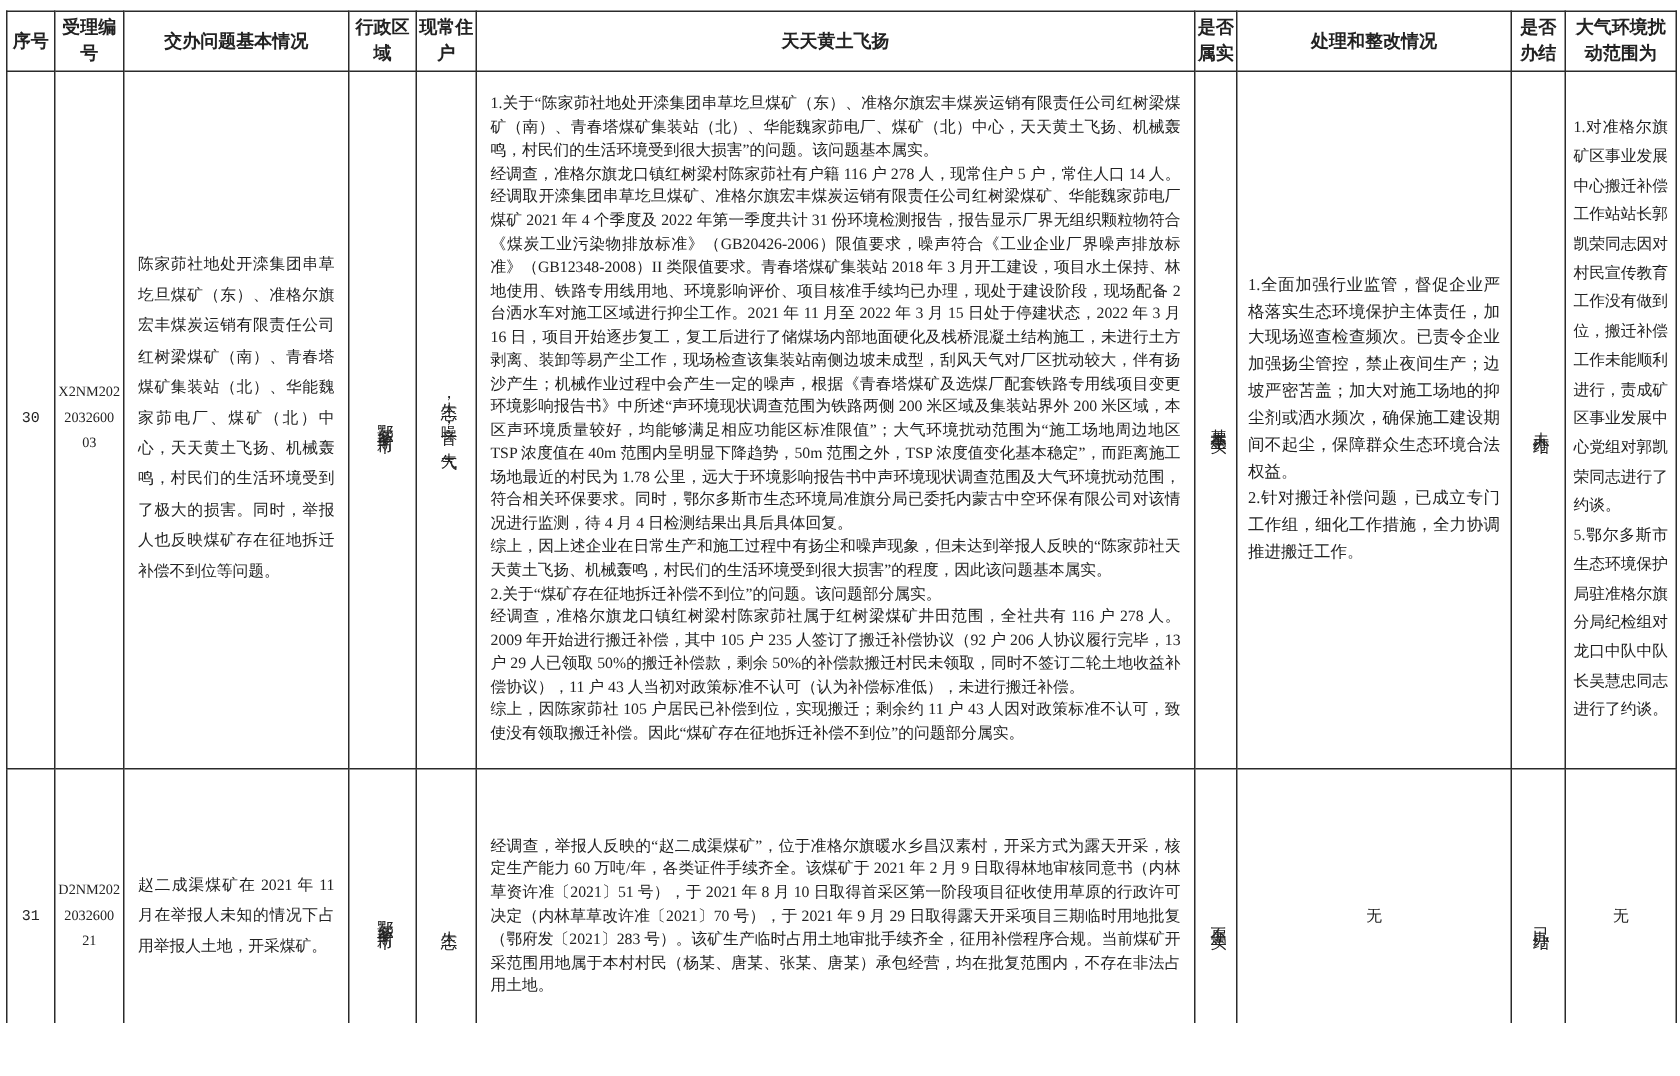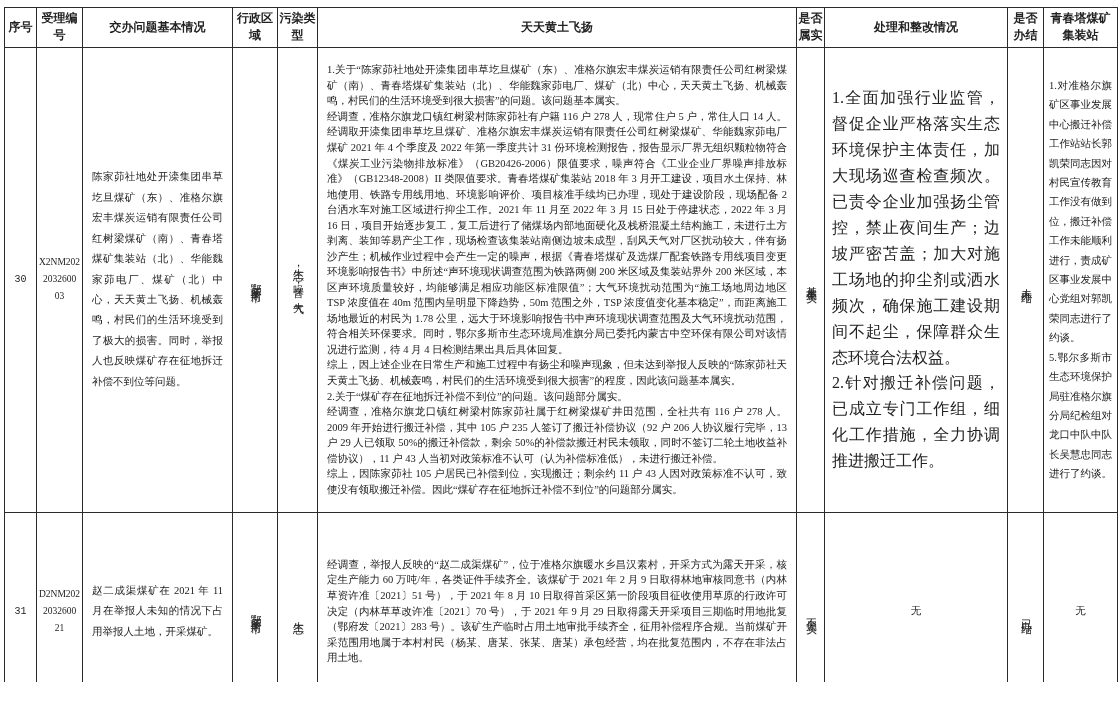--- a/index.html
+++ b/index.html
@@ -65,21 +65,21 @@
     font-family:Liberation Serif, serif;
   }
   .c-invest{
     font-size:10.5px;
     line-height:1.48;
     padding:4px 9px;
     text-align:justify;
     white-space:pre-wrap;
   }
   .c-handle{
-    font-size:16px;
+    font-size:11px;
     line-height:1.62;
     padding:17px 7px;
     text-align:justify;
     white-space:pre-wrap;
   }
   .c-account{
     font-size:10.5px;
     line-height:1.85;
     padding:4px 5px;
     text-align:justify;
@@ -106,26 +106,26 @@
       <col style="width:183px">
       <col style="width:36px">
       <col style="width:74px">
     </colgroup>
     <thead>
       <tr style="height:37px;">
         <th>序号</th>
         <th>受理编号</th>
         <th>交办问题基本情况</th>
         <th>行政区域</th>
-        <th>污染类型</th>
+        <th>现常住户</th>
         <th>天天黄土飞扬</th>
         <th>是否属实</th>
         <th>处理和整改情况</th>
         <th>是否办结</th>
-        <th>青春塔煤矿集装站</th>
+        <th>大气环境扰动范围为</th>
       </tr>
     </thead>
     <tbody>
       <tr style="height:465px;">
         <td class="c-center">30</td>
         <td class="c-caseno">X2NM202
 2032600
 03</td>
         <td class="c-problem">陈家茆社地处开滦集团串草圪旦煤矿（东）、准格尔旗宏丰煤炭运销有限责任公司红树梁煤矿（南）、青春塔煤矿集装站（北）、华能魏家茆电厂、煤矿（北）中心，天天黄土飞扬、机械轰鸣，村民们的生活环境受到了极大的损害。同时，举报人也反映煤矿存在征地拆迁补偿不到位等问题。</td>
         <td class="c-vert"><span class="v">鄂尔多斯市</span></td>

